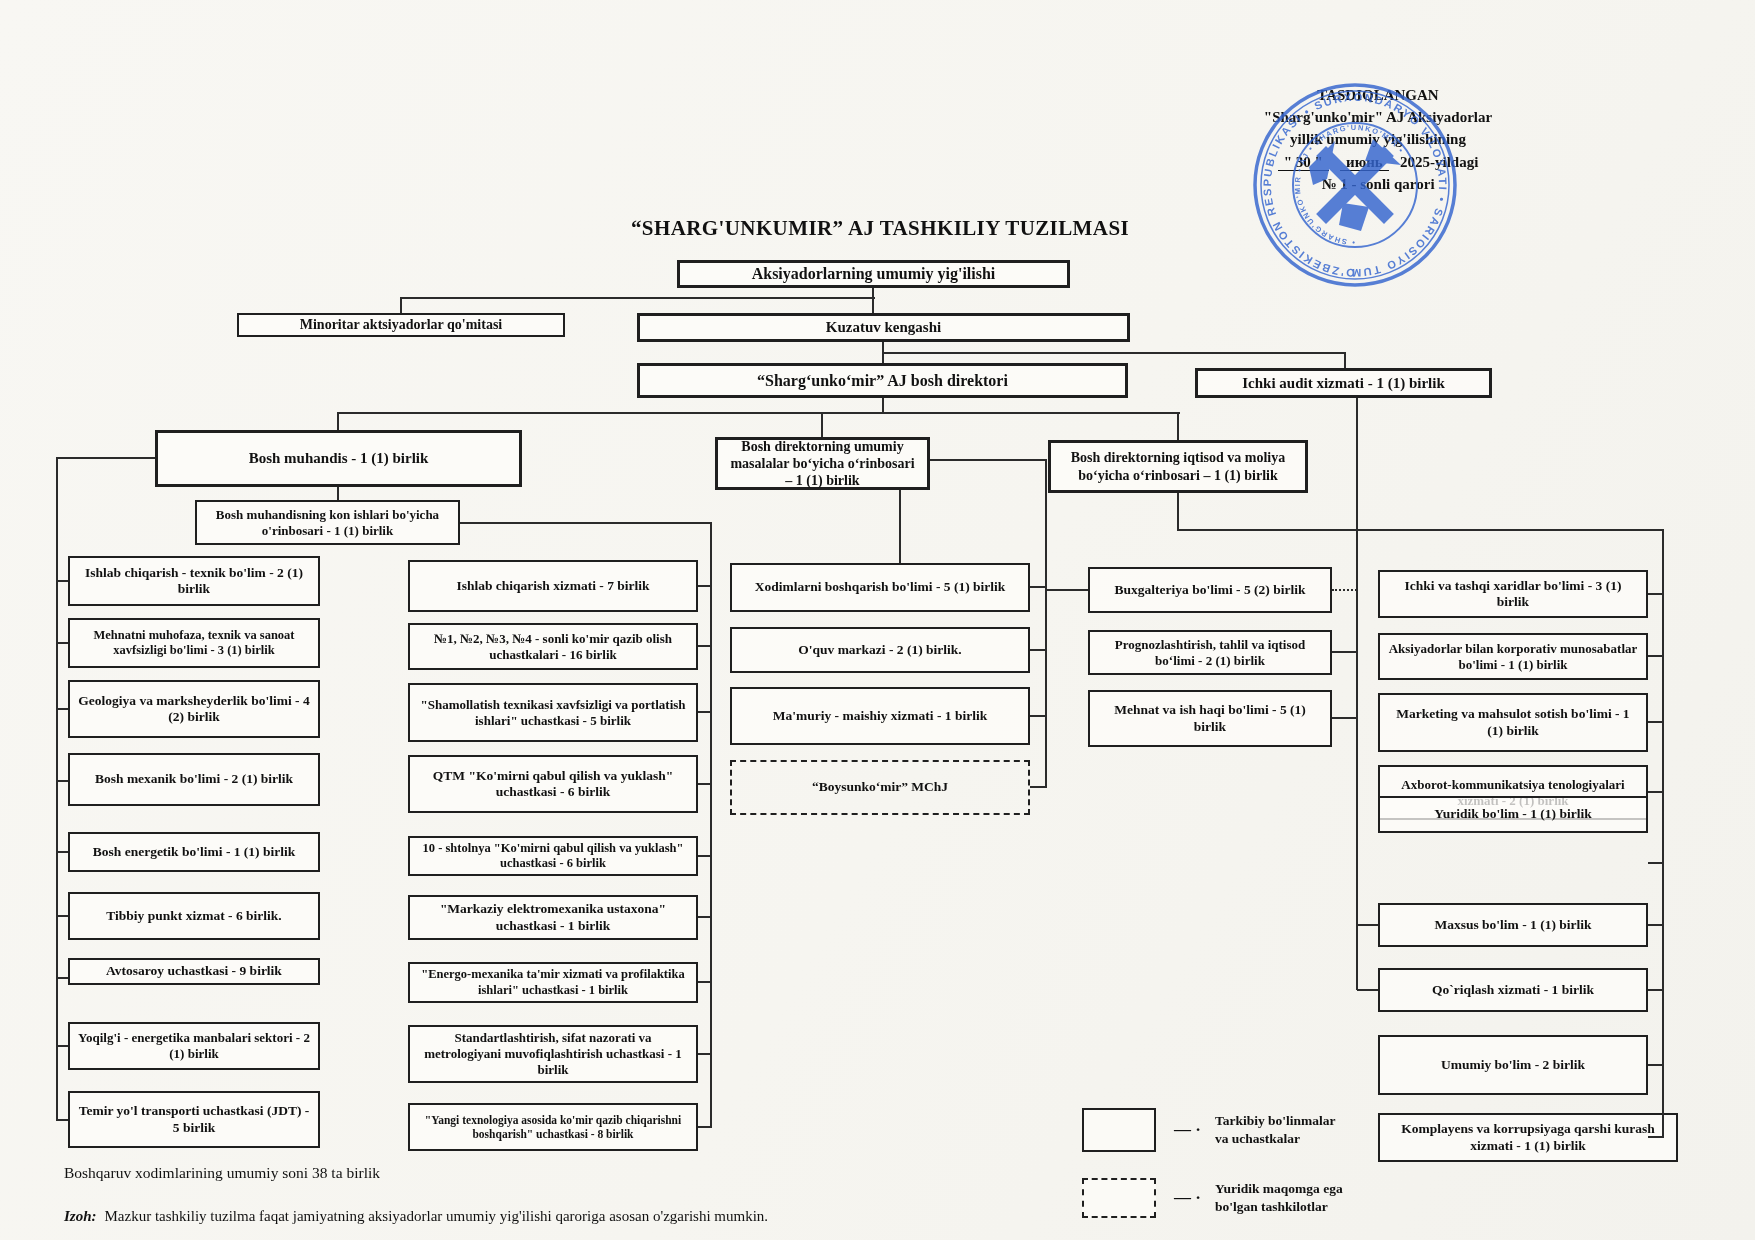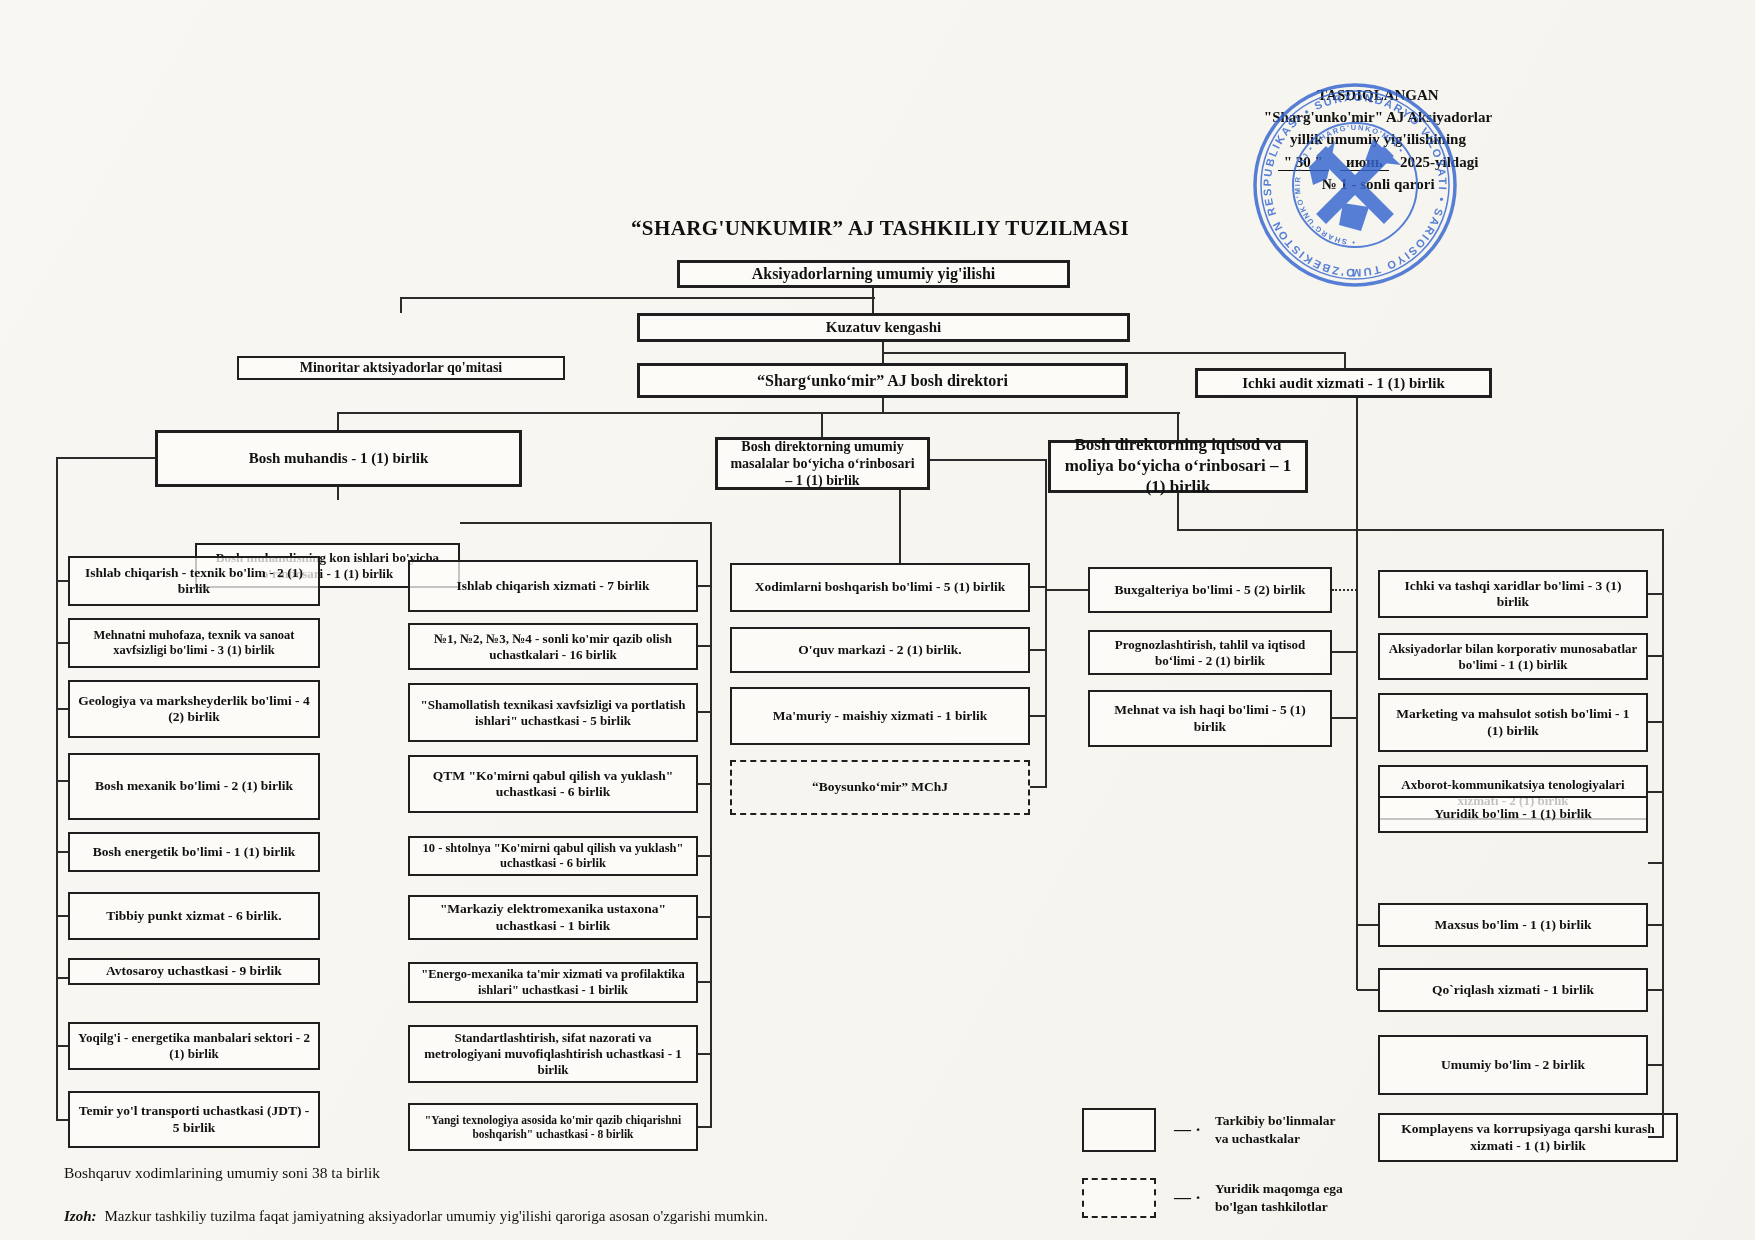--- a/index.html
+++ b/index.html
@@ -8,21 +8,21 @@
     background:linear-gradient(120deg,#f8f7f3 0%,#f6f5f0 55%,#f3f2ed 100%);
     font-family:"Liberation Serif","DejaVu Serif",serif;color:#111;
   }
   .bx{
     position:absolute;box-sizing:border-box;border:2px solid #1f1f1f;
     display:flex;align-items:center;justify-content:center;text-align:center;
     font-weight:bold;font-size:13.5px;line-height:1.22;padding:2px 8px;
     background:rgba(253,252,249,.75);
   }
   .lvl{border-width:3px;font-size:15px;}
-  .lvl2{border-width:2.5px;font-size:14px;margin-top:43px;}
+  .lvl2{border-width:2.5px;font-size:14px;}
   .dash{border:2.5px dashed #1f1f1f;background:transparent;}
   .ln{position:absolute;background:#2b2b2b;}
   .lndot{position:absolute;background:none;border-top:2px dotted #2b2b2b;}
   .title{
     position:absolute;left:520px;top:216px;width:720px;text-align:center;
     font-weight:bold;font-size:21px;letter-spacing:.4px;
   }
   .approval{
     position:absolute;left:1213px;top:84px;width:330px;text-align:center;
     font-weight:bold;font-size:15px;line-height:1.48;
@@ -83,27 +83,27 @@
   <div class="title">“SHARG'UNKUMIR” AJ TASHKILIY TUZILMASI</div>
 
   <div class="bx lvl" style="left:677px;top:260px;width:393px;height:28px;font-size:16px;">Aksiyadorlarning umumiy yig'ilishi</div>
   <div class="bx lvl2" style="left:237px;top:313px;width:328px;height:24px;">Minoritar aktsiyadorlar qo'mitasi</div>
   <div class="bx lvl" style="left:637px;top:313px;width:493px;height:29px;">Kuzatuv kengashi</div>
   <div class="bx lvl" style="left:637px;top:363px;width:491px;height:35px;font-size:16px;">“Sharg‘unko‘mir” AJ bosh direktori</div>
   <div class="bx lvl" style="left:1195px;top:368px;width:297px;height:30px;">Ichki audit xizmati - 1 (1) birlik</div>
 
   <div class="bx lvl" style="left:155px;top:430px;width:367px;height:57px;">Bosh muhandis - 1 (1) birlik</div>
   <div class="bx lvl" style="left:715px;top:437px;width:215px;height:53px;font-size:14px;">Bosh direktorning umumiy masalalar bo‘yicha o‘rinbosari – 1 (1) birlik</div>
-  <div class="bx lvl" style="left:1048px;top:440px;width:260px;height:53px;font-size:17px;">Bosh direktorning iqtisod va moliya bo‘yicha o‘rinbosari – 1 (1) birlik</div>
+  <div class="bx lvl" style="left:1048px;top:440px;width:260px;height:53px;font-size:14px;">Bosh direktorning iqtisod va moliya bo‘yicha o‘rinbosari – 1 (1) birlik</div>
   <div class="bx lvl2" style="left:195px;top:500px;width:265px;height:45px;font-size:13px;">Bosh muhandisning kon ishlari bo'yicha o'rinbosari - 1 (1) birlik</div>
 
   <div class="bx" style="left:68px;top:556px;width:252px;height:50px;">Ishlab chiqarish - texnik bo'lim - 2 (1) birlik</div>
   <div class="bx" style="left:68px;top:618px;width:252px;height:50px;font-size:12.5px;">Mehnatni muhofaza, texnik va sanoat xavfsizligi bo'limi - 3 (1) birlik</div>
   <div class="bx" style="left:68px;top:680px;width:252px;height:58px;">Geologiya va marksheyderlik bo'limi - 4 (2) birlik</div>
-  <div class="bx" style="left:68px;top:753px;width:252px;height:67px;text-align:center;">Bosh mexanik bo'limi  - 2 (1) birlik</div>
+  <div class="bx" style="left:68px;top:753px;width:252px;height:53px;text-align:center;">Bosh mexanik bo'limi  - 2 (1) birlik</div>
   <div class="bx" style="left:68px;top:832px;width:252px;height:40px;">Bosh energetik bo'limi - 1 (1) birlik</div>
   <div class="bx" style="left:68px;top:892px;width:252px;height:48px;">Tibbiy punkt xizmat - 6  birlik.</div>
   <div class="bx" style="left:68px;top:958px;width:252px;height:27px;">Avtosaroy uchastkasi - 9 birlik</div>
   <div class="bx" style="left:68px;top:1022px;width:252px;height:48px;font-size:13px;">Yoqilg'i - energetika manbalari sektori - 2 (1) birlik</div>
   <div class="bx" style="left:68px;top:1091px;width:252px;height:57px;">Temir yo'l transporti uchastkasi (JDT) -   5 birlik</div>
 
   <div class="bx" style="left:408px;top:560px;width:290px;height:52px;">Ishlab chiqarish xizmati - 7 birlik</div>
   <div class="bx" style="left:408px;top:623px;width:290px;height:47px;font-size:13px;">№1, №2, №3, №4 - sonli ko'mir qazib olish uchastkalari - 16 birlik</div>
   <div class="bx" style="left:408px;top:683px;width:290px;height:59px;font-size:13px;">"Shamollatish texnikasi xavfsizligi va portlatish ishlari" uchastkasi - 5 birlik</div>
   <div class="bx" style="left:408px;top:755px;width:290px;height:58px;">QTM "Ko'mirni qabul qilish va yuklash" uchastkasi - 6 birlik</div>

